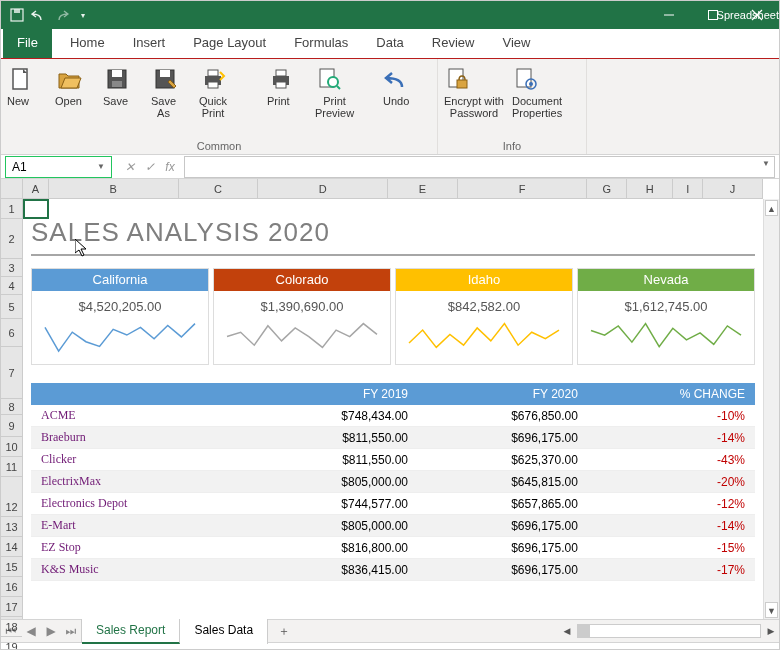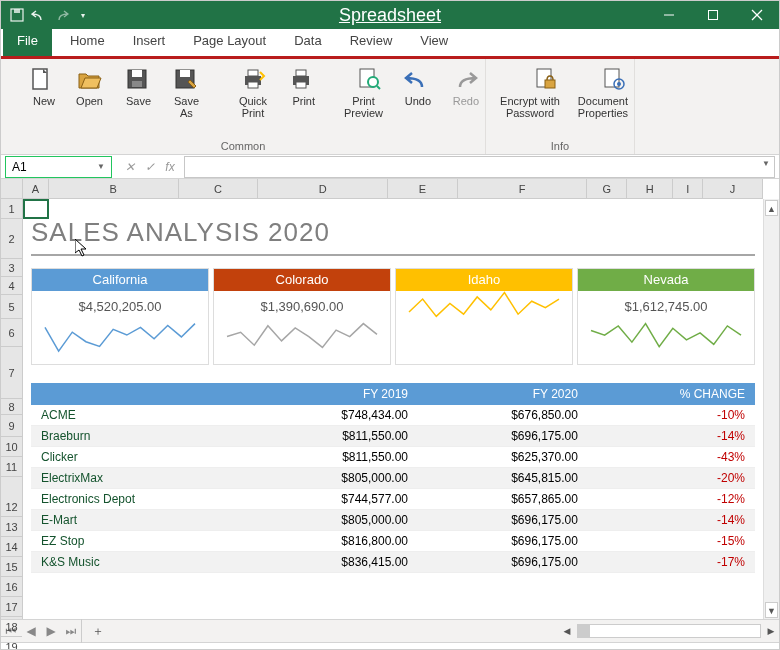--- a/index.html
+++ b/index.html
@@ -1,32 +1,32 @@
 <!DOCTYPE html>
 <html><head>
 <meta charset="utf-8">
 <style>
   * { box-sizing: border-box; margin: 0; padding: 0; }
   body { font-family: "Segoe UI", Arial, sans-serif; font-size: 12px; background: #fff; width: 780px; height: 650px; overflow: hidden; position: relative; border: 1px solid #ccc; }
 
   .titlebar { height: 28px; background: #217346; color: #fff; display: flex; align-items: center; position: relative; }
   .titlebar .qat { display: flex; gap: 6px; padding-left: 8px; align-items: center; }
   .titlebar .qat-icon { width: 16px; height: 16px; display: flex; align-items: center; justify-content: center; color: #fff; opacity: .9; cursor: pointer; }
-  .titlebar .title { position: absolute; left: 0; right: 0; text-align: center; font-size: 18px; pointer-events: none; text-decoration: underline; }
+  .titlebar .title { position: absolute; left: 0; right: 0; text-align: right; font-size: 11px; pointer-events: none; }
   .titlebar .winbtns { margin-left: auto; display: flex; }
   .titlebar .winbtn { width: 44px; height: 28px; display: flex; align-items: center; justify-content: center; color: #fff; cursor: pointer; }
 
-  .ribbon-tabs { height: 30px; background: #fff; display: flex; align-items: flex-end; border-bottom: 3px solid #b91c1c; padding-left: 2px; }
+  .ribbon-tabs { height: 30px; background: #fff; display: flex; align-items: flex-end; border-bottom: 1px solid #b91c1c; padding-left: 2px; }
   .ribbon-tab { padding: 0 14px; height: 30px; line-height: 30px; font-size: 13px; color: #444; cursor: pointer; }
   .ribbon-tab.file { background: #217346; color: #fff; font-weight: 500; margin-right: 4px; }
 
   .ribbon { height: 96px; background: #f3f2f1; border-bottom: 1px solid #d4d4d4; display: flex; }
   .ribbon-group { display: flex; flex-direction: column; border-right: 1px solid #e1dfdd; padding: 4px 6px 0; }
   .ribbon-buttons { display: flex; flex: 1; }
-  .ribbon-btn { display: flex; flex-direction: column; align-items: flex-end; width: 48px; padding-top: 2px; cursor: pointer; text-align: center; font-size: 11px; color: #333; }
+  .ribbon-btn { display: flex; flex-direction: column; align-items: flex-start; width: 48px; padding-top: 2px; cursor: pointer; text-align: center; font-size: 11px; color: #333; }
   .ribbon-btn.disabled { color: #999; }
   .ribbon-btn .ricon { width: 28px; height: 28px; display: flex; align-items: center; justify-content: center; margin-bottom: 2px; }
   .ribbon-btn .rlabel { line-height: 12px; }
   .ribbon-group-label { text-align: center; font-size: 11px; color: #666; padding: 2px 0; }
 
   .formula-bar { height: 24px; display: flex; align-items: center; border-bottom: 1px solid #d4d4d4; background: #fff; }
   .namebox { width: 107px; height: 22px; border: 1px solid #22c55e; margin: 0 4px; display: flex; align-items: center; padding: 0 6px; font-size: 12px; position: relative; }
   .namebox .dd { margin-left: auto; font-size: 8px; color: #666; }
   .fx-btns { display: flex; gap: 4px; padding: 0 6px; color: #999; }
   .fx-btns span { width: 16px; text-align: center; cursor: pointer; font-style: italic; }
@@ -51,21 +51,21 @@
   .card { flex:1; border:1px solid #ddd; background:#fff; }
   .card-hdr { color:#fff; text-align:center; font-size:13px; line-height:22px; }
   .card-val { text-align:center; font-size:13px; color:#555; padding:8px 0; }
   .card-spark { height:42px; padding:0 6px 6px; }
   .card-spark svg { width:100%; height:100%; }
 
   .sales-table { margin: 18px 8px 12px; width: calc(100% - 16px); border-collapse: collapse; font-size: 12px; }
   .sales-table th { background:#5b9bd5; color:#fff; font-weight:400; text-align:right; padding:4px 10px; height:22px; }
   .sales-table th:first-child { text-align:left; }
   .sales-table td { padding:3px 10px; text-align:right; border-bottom:1px solid #eee; }
-  .sales-table td:first-child { text-align:left; color:#14532d; }
+  .sales-table td:first-child { text-align:left; color:#701a75;font-family:Liberation Serif, serif; }
   .sales-table tr:nth-child(even) td { background:#f2f2f2; }
   .sales-table tr:nth-child(odd) td { background:#fff; }
   .neg { color:#c00000; }
 
   .sheet-tabs { height: 24px; border-top:1px solid #d4d4d4; border-bottom:1px solid #d4d4d4; display:flex; align-items:center; background:#f3f2f1; font-size:12px; }
   .tabnav { display:flex; border-right:1px solid #ccc; }
   .tabnav span { width:20px; text-align:center; color:#888; cursor:pointer; line-height:24px; }
   .sheet-tab { padding:0 14px; line-height:24px; border-right:1px solid #ccc; cursor:pointer; background:#fff; }
   .sheet-tab.active { color:#217346; border-bottom:2px solid #217346; }
   .tab-add { padding:0 10px; cursor:pointer; color:#555; }
@@ -123,20 +123,21 @@
         </svg>
       </div>
   </div>
 </div>
 
 <div class="ribbon-tabs" id="ribbon-tabs">
     <div class="ribbon-tab file">File</div>
     <div class="ribbon-tab">Home</div>
     <div class="ribbon-tab">Insert</div>
     <div class="ribbon-tab">Page Layout</div>
+    <div class="ribbon-tab">Formulas</div>
     <div class="ribbon-tab">Data</div>
     <div class="ribbon-tab">Review</div>
     <div class="ribbon-tab">View</div>
   </div>
 
 <div class="ribbon" id="ribbon">
     <div class="ribbon-group">
       <div class="ribbon-buttons">
         <div class="ribbon-btn">
           <div class="ricon">
@@ -207,28 +208,20 @@
           </div>
           <div class="rlabel">Print<br>Preview</div>
         </div>
         <div class="ribbon-btn">
           <div class="ricon">
             <svg width="26" height="20">
               <path d="M8 4 L2 9 L8 14 M2 9 Q18 9 18 18" fill="none" stroke="#3a6fb7" stroke-width="2.5"></path>
             </svg>
           </div>
           <div class="rlabel">Undo</div>
-        </div>
-        <div class="ribbon-btn disabled">
-          <div class="ricon">
-            <svg width="26" height="20">
-              <path d="M18 4 L24 9 L18 14 M24 9 Q8 9 8 18" fill="none" stroke="#999" stroke-width="2.5"></path>
-            </svg>
-          </div>
-          <div class="rlabel">Redo</div>
         </div>
       </div>
       <div class="ribbon-group-label">Common</div>
     </div>
     <div class="ribbon-group">
       <div class="ribbon-buttons">
         <div class="ribbon-btn" style="width: 68px;">
           <div class="ricon">
             <svg width="26" height="26">
               <rect x="4" y="3" width="14" height="18" fill="#fff" stroke="#555"></rect>
@@ -318,20 +311,21 @@
         </div>
         <div class="card">
           <div class="card-hdr" style="background: #c2410c;">Colorado</div>
           <div class="card-val">$1,390,690.00</div>
           <div class="card-spark"><svg viewBox="0 0 150 36">
               <path d="M0,14.560000000000002 L13.636363636363637,10.240000000000002 L27.272727272727273,23.2 L40.90909090909091,3.759999999999998 L54.54545454545455,18.88 L68.18181818181819,5.919999999999998 L81.81818181818181,14.560000000000002 L95.45454545454545,25.36 L109.0909090909091,8.079999999999998 L122.72727272727273,14.560000000000002 L136.36363636363637,1.6000000000000014 L150,12.399999999999999" fill="none" stroke="#a6a6a6" stroke-width="1.5"></path>
             </svg></div>
         </div>
         <div class="card">
           <div class="card-hdr" style="background: rgb(255, 192, 0);">Idaho</div>
+          <div class="card-val">$842,582.00</div>
           <div class="card-spark"><svg viewBox="0 0 150 36">
               <path d="M0,21.04 L13.636363636363637,8.079999999999998 L27.272727272727273,25.36 L40.90909090909091,12.399999999999999 L54.54545454545455,23.2 L68.18181818181819,5.919999999999998 L81.81818181818181,18.88 L95.45454545454545,1.6000000000000014 L109.0909090909091,23.2 L122.72727272727273,10.240000000000002 L136.36363636363637,16.72 L150,8.079999999999998" fill="none" stroke="#ffc000" stroke-width="1.5"></path>
             </svg></div>
         </div>
         <div class="card">
           <div class="card-hdr" style="background: rgb(112, 173, 71);">Nevada</div>
           <div class="card-val">$1,612,745.00</div>
           <div class="card-spark"><svg viewBox="0 0 150 36">
               <path d="M0,8.542857142857144 L13.636363636363637,13.171428571428567 L27.272727272727273,3.914285714285711 L40.90909090909091,20.114285714285714 L54.54545454545455,1.6000000000000014 L68.18181818181819,24.742857142857144 L81.81818181818181,6.228571428571431 L95.45454545454545,17.8 L109.0909090909091,10.857142857142854 L122.72727272727273,22.428571428571427 L136.36363636363637,3.914285714285711 L150,13.171428571428567" fill="none" stroke="#70ad47" stroke-width="1.5"></path>
             </svg></div>
@@ -408,20 +402,24 @@
   </div>
 </div>
 
 <div class="sheet-tabs">
   <div class="tabnav">
     <span>⏮</span>
     <span>◀</span>
     <span>▶</span>
     <span>⏭</span>
   </div>
+  <div id="sheettabs" style="display:flex">
+      <div class="sheet-tab active">Sales Report</div>
+      <div class="sheet-tab">Sales Data</div>
+    </div>
   <span class="tab-add">＋</span>
   <div class="hscroll">
     <span class="arrow">◀</span>
     <div class="track">
         <div class="thumb"></div>
       </div>
     <span class="arrow">▶</span>
   </div>
 </div>
 

